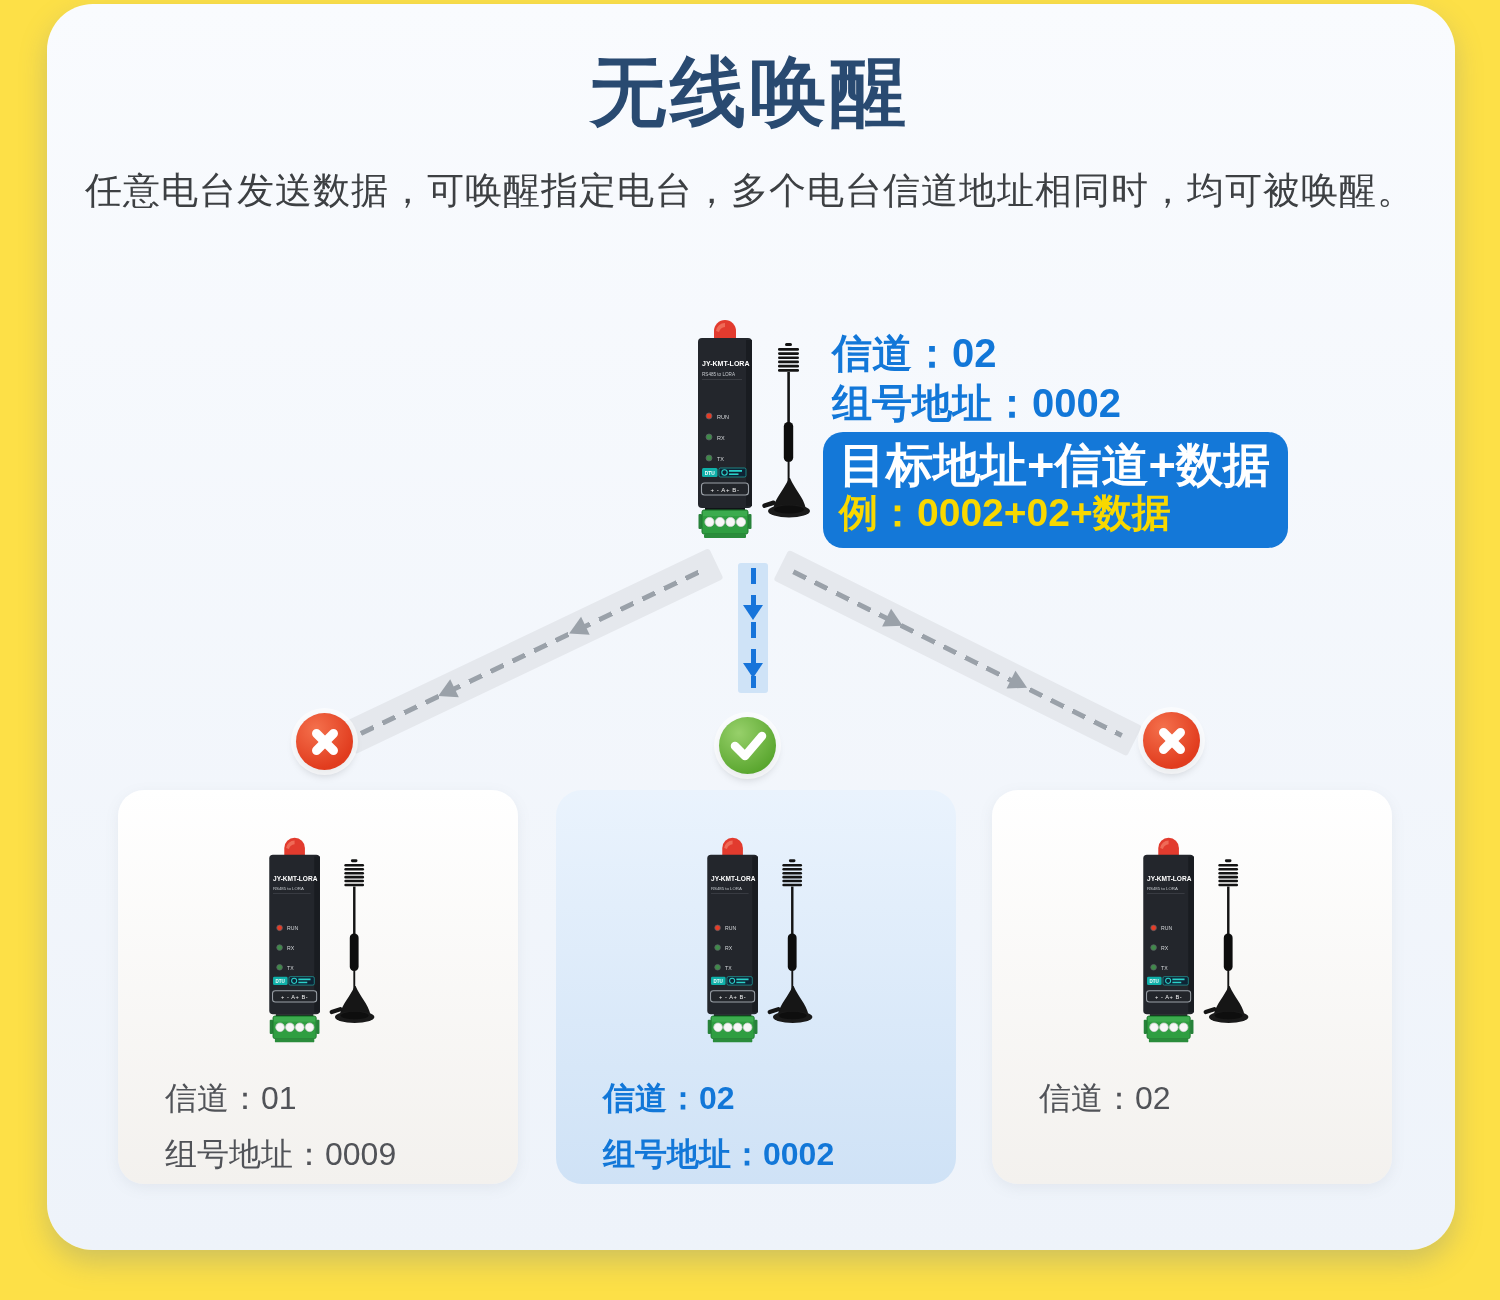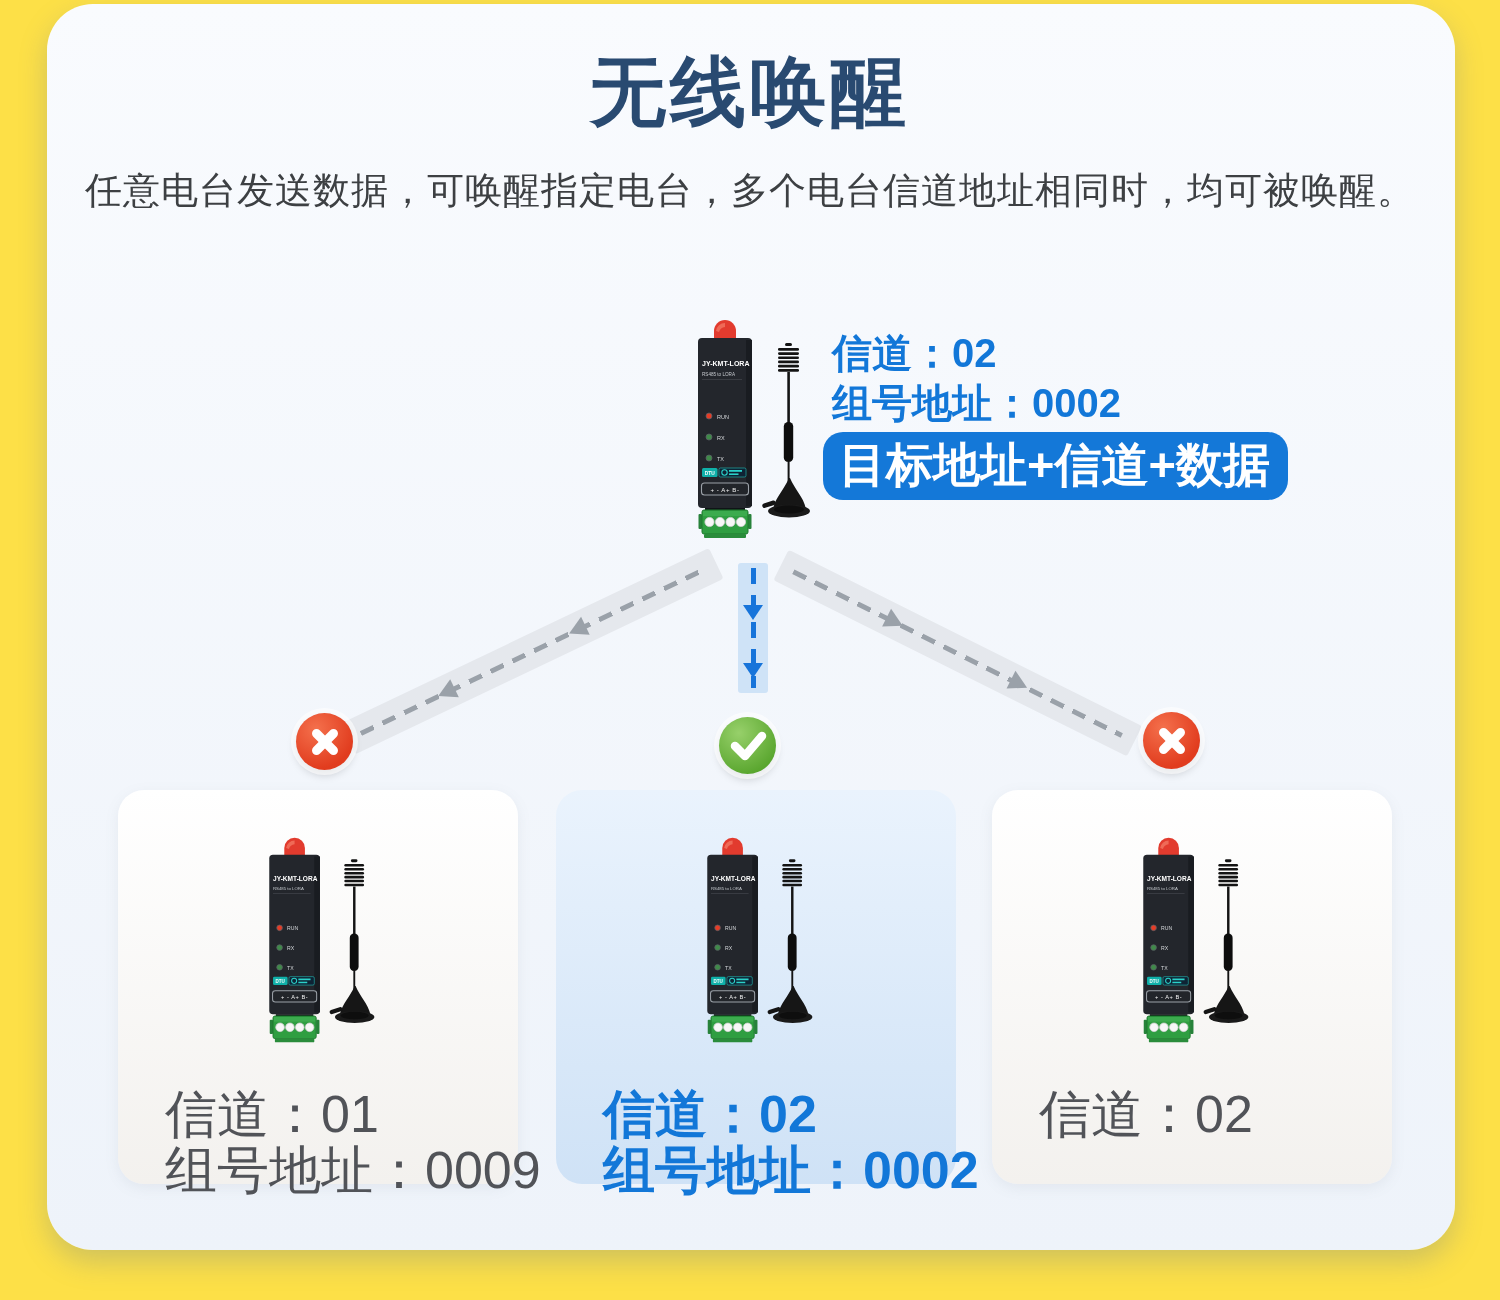--- a/index.html
+++ b/index.html
@@ -80,22 +80,22 @@
   .x-bar.b { transform:translate(-50%,-50%) rotate(-45deg); }
   .ok svg { position:absolute; left:0; top:0; }
 
   
   .card { position:absolute; top:790px; width:400px; height:394px; border-radius:26px; }
   .card.plain  { background:linear-gradient(180deg,#ffffff 0%,#f3f1ee 100%);
                  box-shadow:0 4px 14px rgba(120,130,140,.10); }
   .card.active { background:linear-gradient(180deg,#eaf3fd 0%,#cfe2f6 100%); }
   .card .dev { position:absolute; left:140px; top:44px; }
   .card .lines {
-    position:absolute; left:47px; top:296px;
-    font-size:52px; line-height:56px; color:#515358; white-space:nowrap;
+    position:absolute; left:47px; top:280px;
+    font-size:32px; line-height:56px; color:#515358; white-space:nowrap;
   }
   .card.active .lines { color:#1277d8; font-weight:bold; }
   .card .lines span { display:block; }
 
   
   .tx-device { position:absolute; left:686px; top:316px; }
   .tx-device svg { width:130px; height:auto; display:block; }
   .card .dev svg { width:122px; height:auto; display:block; }
   svg text { font-family:"Liberation Sans", sans-serif; }
 </style>
@@ -171,20 +171,21 @@
   </svg>
 </div>
 
   <div class="tx-labels">
     <span>信道：02</span>
     <span>组号地址：0002</span>
   </div>
 
   <div class="callout">
     <div class="l1">目标地址+信道+数据</div>
+    <div class="l2">例：0002+02+数据</div>
   </div>
 
   <div class="band band-left">
     <div class="dashes"></div>
     <div class="ah left" style="left:100px;"></div>
     <div class="ah left" style="left:245px;"></div>
   </div>
   <div class="band band-right">
     <div class="dashes"></div>
     <div class="ah right" style="left:118px;"></div>

